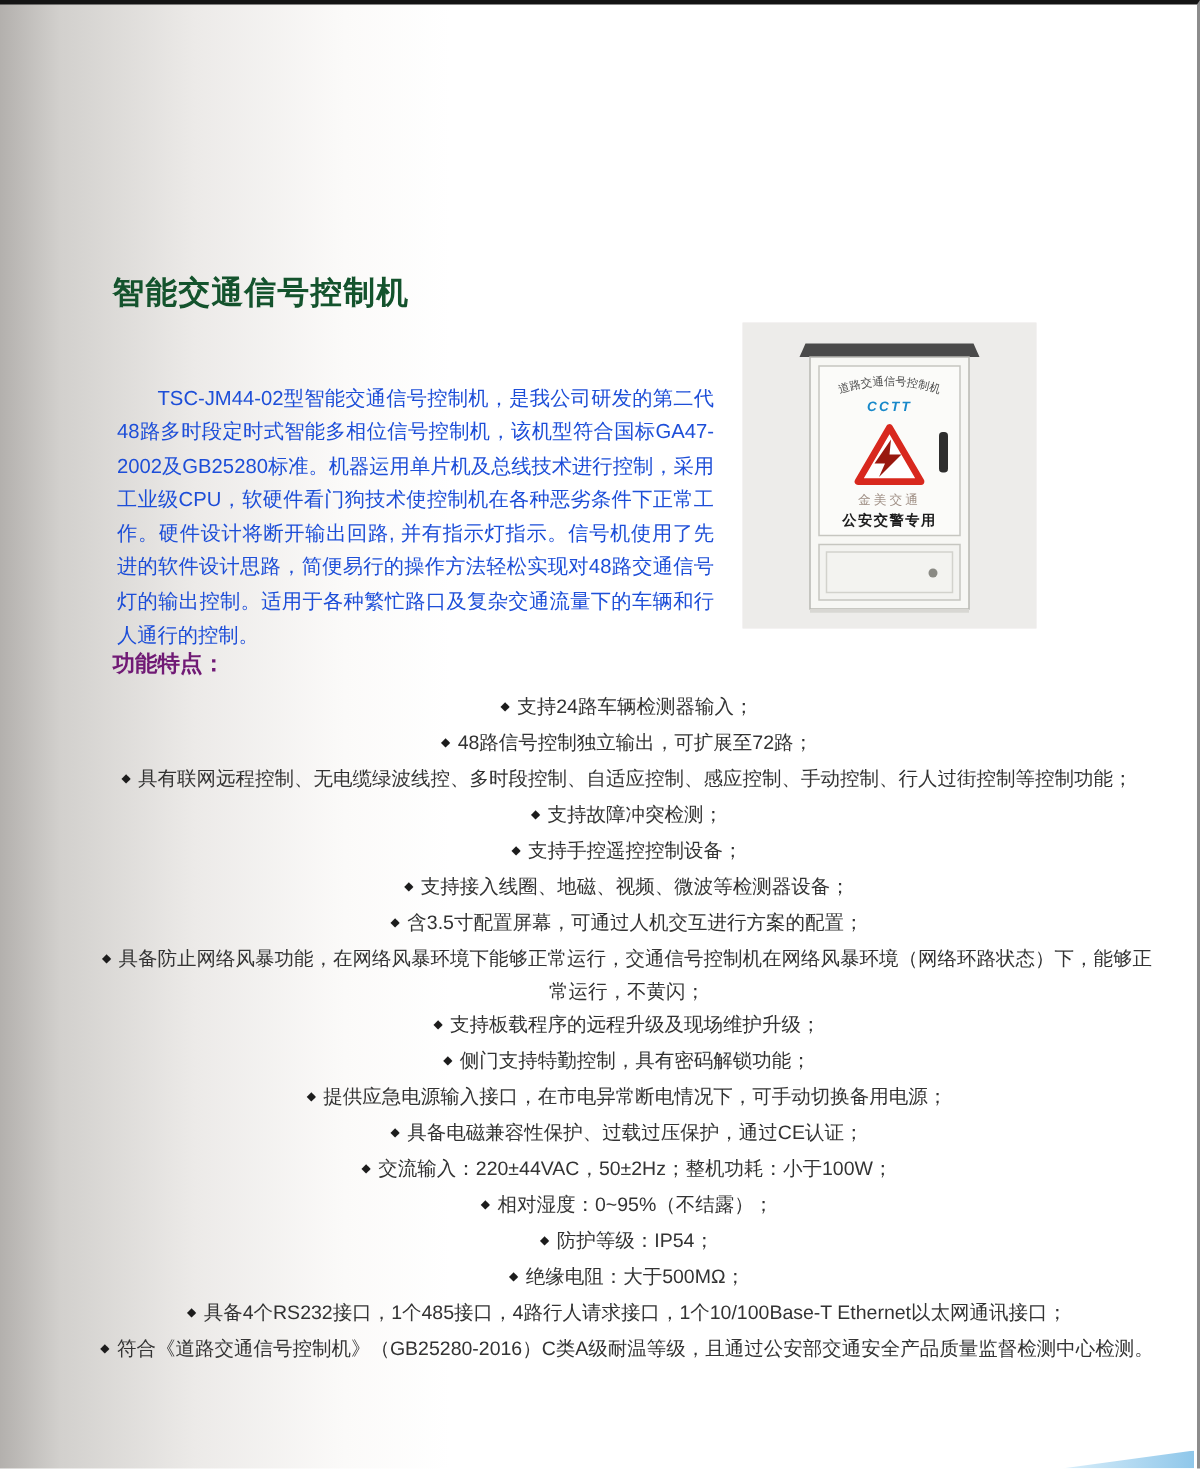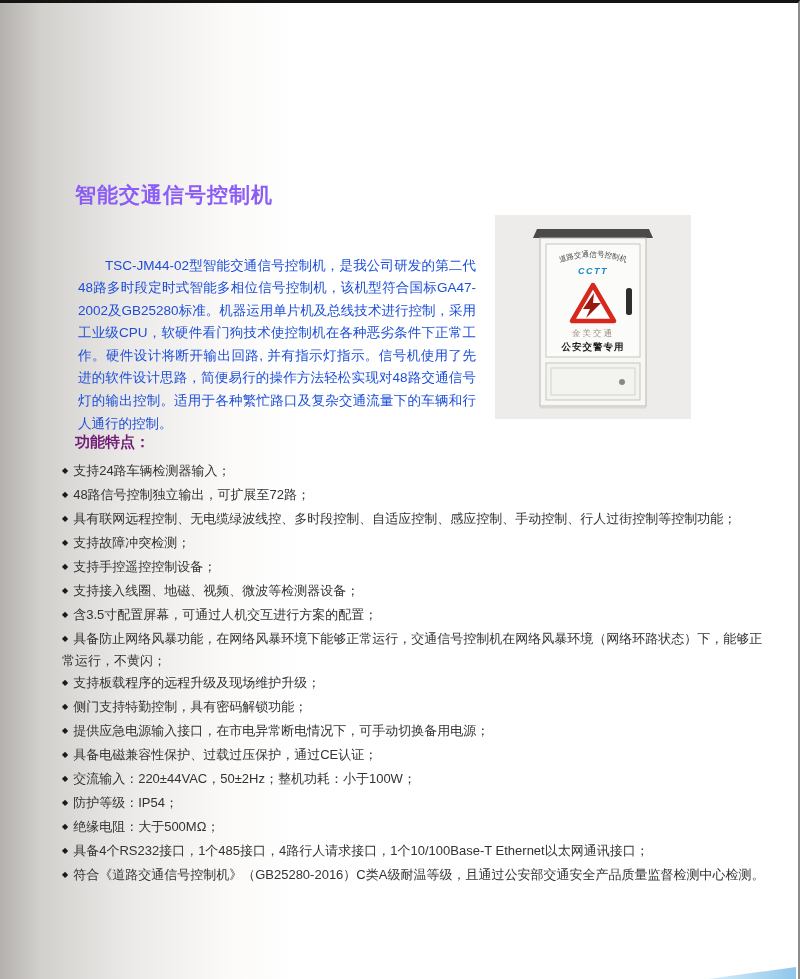--- a/index.html
+++ b/index.html
@@ -8,21 +8,21 @@
     position:relative;
     overflow:hidden;
     font-family:"Liberation Sans","DejaVu Sans",sans-serif;
     background:linear-gradient(90deg,#b3b0ad 0px,#d2d0cd 40px,#eceae8 130px,#fbfaf9 230px,#ffffff 300px,#ffffff 100%);
     border-top:3px solid #141414;
     border-right:2px solid #8c8c8c;
     box-sizing:border-box;
   }
   .page-title{
     position:absolute;left:75px;top:164px;
-    font-size:21px;font-weight:bold;color:#8b5cf6;
+    font-size:21px;font-weight:bold;color:#14532d;
     letter-spacing:1px;
   }
   .intro{
     position:absolute;left:78px;top:238px;width:398px;
     font-size:13.5px;line-height:22.6px;color:#1d4ed8;
     text-align:justify;text-indent:2em;
   }
   .photo{
     position:absolute;left:495px;top:212px;width:196px;height:204px;
     background:#edecea;
@@ -32,20 +32,21 @@
     position:absolute;left:75px;top:430px;
     font-size:15px;font-weight:bold;color:#701a75;
   }
   .feature-list{
     position:absolute;left:62px;top:458px;width:712px;
     margin:0;padding:0;list-style:none;
   }
   .feature-list li{
     font-size:13px;line-height:20px;color:#333;
     margin:0 0 2px 0;
+    text-align:center;
   }
   .blt{
     font-size:8px;color:#1c1c1c;
     margin-right:5px;position:relative;top:-2px;
   }
   .corner-accent{
     position:absolute;right:2px;bottom:0;width:88px;height:12px;
     background:linear-gradient(90deg,#d9eefa,#8fc7ea);
     clip-path:polygon(0 100%,100% 0,100% 100%);
   }
@@ -103,19 +104,20 @@
   <li><span class="blt">◆</span><span>支持故障冲突检测；</span></li>
   <li><span class="blt">◆</span><span>支持手控遥控控制设备；</span></li>
   <li><span class="blt">◆</span><span>支持接入线圈、地磁、视频、微波等检测器设备；</span></li>
   <li><span class="blt">◆</span><span>含3.5寸配置屏幕，可通过人机交互进行方案的配置；</span></li>
   <li><span class="blt">◆</span><span>具备防止网络风暴功能，在网络风暴环境下能够正常运行，交通信号控制机在网络风暴环境（网络环路状态）下，能够正常运行，不黄闪；</span></li>
   <li><span class="blt">◆</span><span>支持板载程序的远程升级及现场维护升级；</span></li>
   <li><span class="blt">◆</span><span>侧门支持特勤控制，具有密码解锁功能；</span></li>
   <li><span class="blt">◆</span><span>提供应急电源输入接口，在市电异常断电情况下，可手动切换备用电源；</span></li>
   <li><span class="blt">◆</span><span>具备电磁兼容性保护、过载过压保护，通过CE认证；</span></li>
   <li><span class="blt">◆</span><span>交流输入：220±44VAC，50±2Hz；整机功耗：小于100W；</span></li>
+  <li><span class="blt">◆</span><span>相对湿度：0~95%（不结露）；</span></li>
   <li><span class="blt">◆</span><span>防护等级：IP54；</span></li>
   <li><span class="blt">◆</span><span>绝缘电阻：大于500MΩ；</span></li>
   <li><span class="blt">◆</span><span>具备4个RS232接口，1个485接口，4路行人请求接口，1个10/100Base-T Ethernet以太网通讯接口；</span></li>
   <li><span class="blt">◆</span><span>符合《道路交通信号控制机》（GB25280-2016）C类A级耐温等级，且通过公安部交通安全产品质量监督检测中心检测。</span></li>
 </ul>
 
 <div class="corner-accent"></div>
 
 </body></html>

